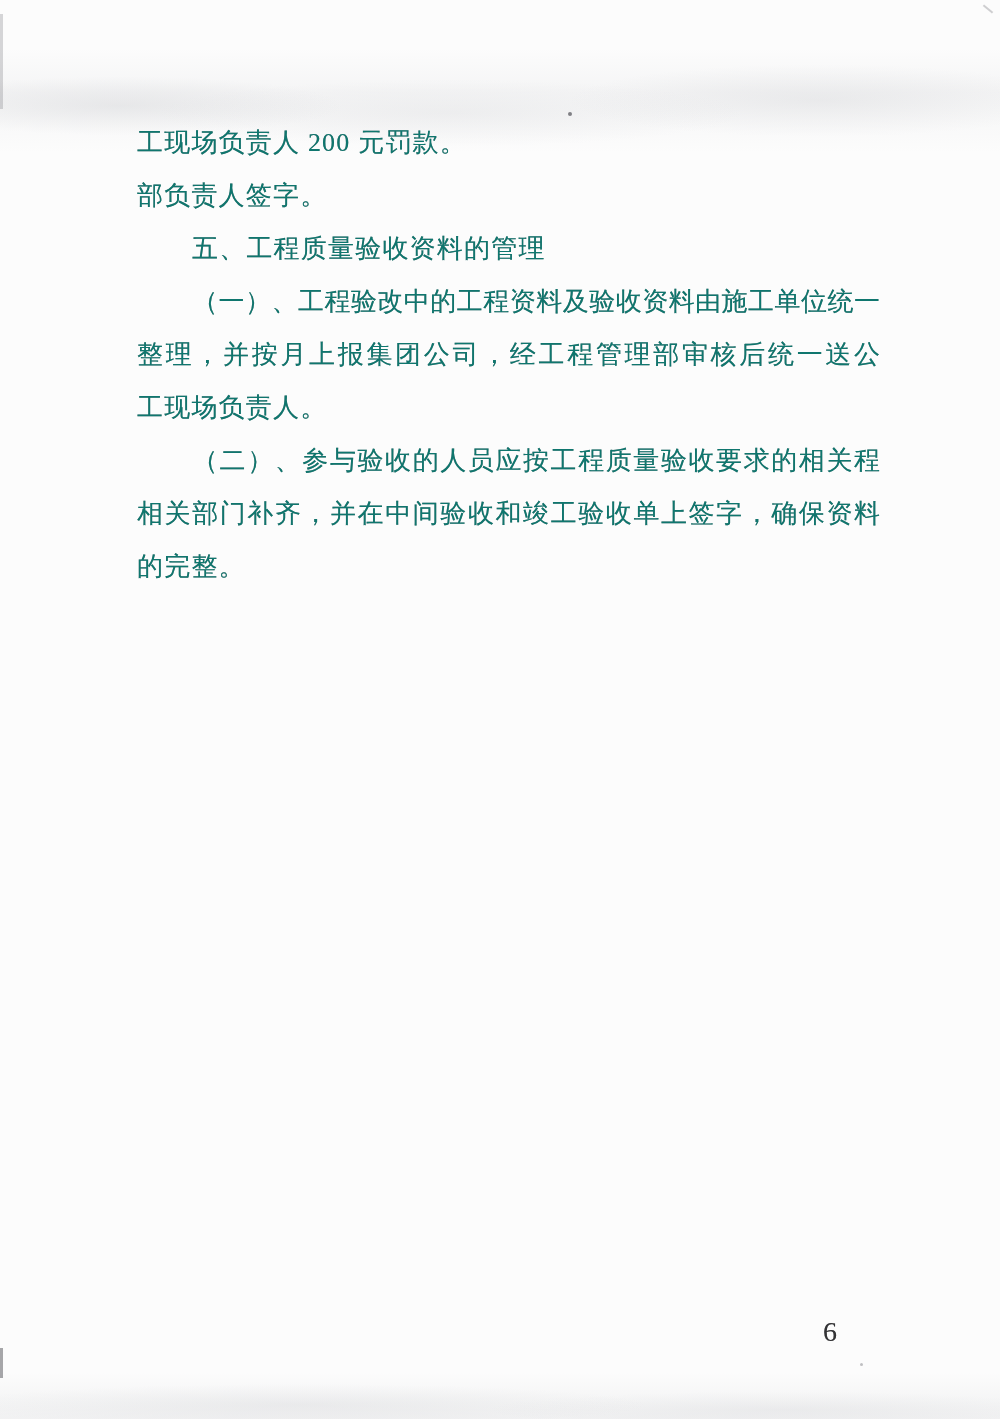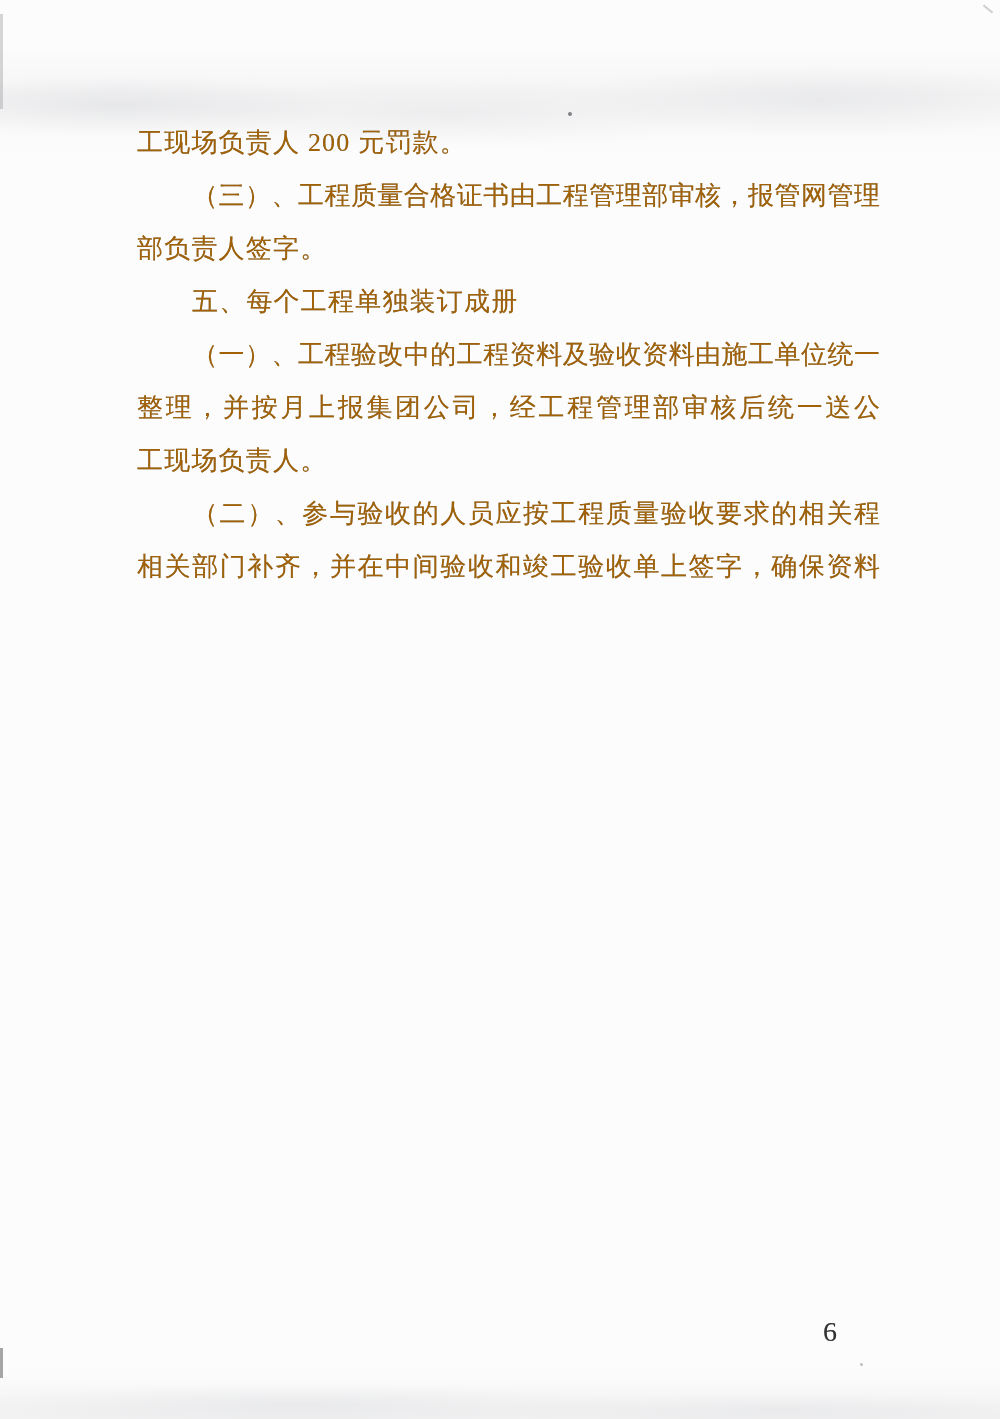--- a/index.html
+++ b/index.html
@@ -70,21 +70,21 @@
     border-radius: 50%;
     background: rgba(150,150,155,0.6);
   }
 
   
   .doc {
     position: absolute;
     left: 137px;
     top: 116px;
     width: 743px;
-    color: #a16207;
+    color: #0f766e;
     font-size: 26px;
     line-height: 53px;
     text-shadow: 0 0 0.6px rgba(70,70,72,0.55);
   }
   .line {
     height: 53px;
     letter-spacing: 1.2px;
     white-space: nowrap;
   }
   .line.justify {
@@ -120,23 +120,23 @@
 <div class="scan-band-top"></div>
 <div class="scan-band-bottom"></div>
 <div class="edge-mark-left-top"></div>
 <div class="edge-mark-left-bottom"></div>
 <div class="corner-scratch"></div>
 <div class="speck-1"></div>
 <div class="speck-2"></div>
 
 <div class="doc">
   <div class="line">工现场负责人 200 元罚款。</div>
-  <div class="line justify indent">（三）、工程质量合格证书由工程管理部审核，报管网管理</div>
   <div class="line">部负责人签字。</div>
-  <div class="line indent">五、每个工程单独装订成册</div>
+  <div class="line indent">五、工程质量验收资料的管理</div>
   <div class="line justify indent">（一）、工程验改中的工程资料及验收资料由施工单位统一</div>
   <div class="line justify">整理，并按月上报集团公司，经工程管理部审核后统一送公</div>
   <div class="line">工现场负责人。</div>
   <div class="line justify indent">（二）、参与验收的人员应按工程质量验收要求的相关程</div>
   <div class="line justify">相关部门补齐，并在中间验收和竣工验收单上签字，确保资料</div>
+  <div class="line">的完整。</div>
 </div>
 
 <div class="page-number">6</div>
 
 </body></html>

